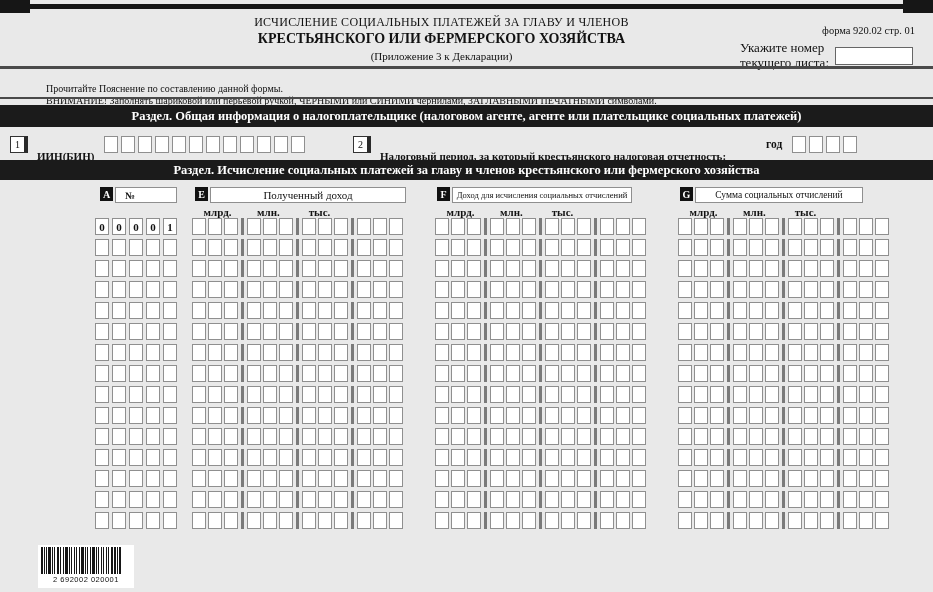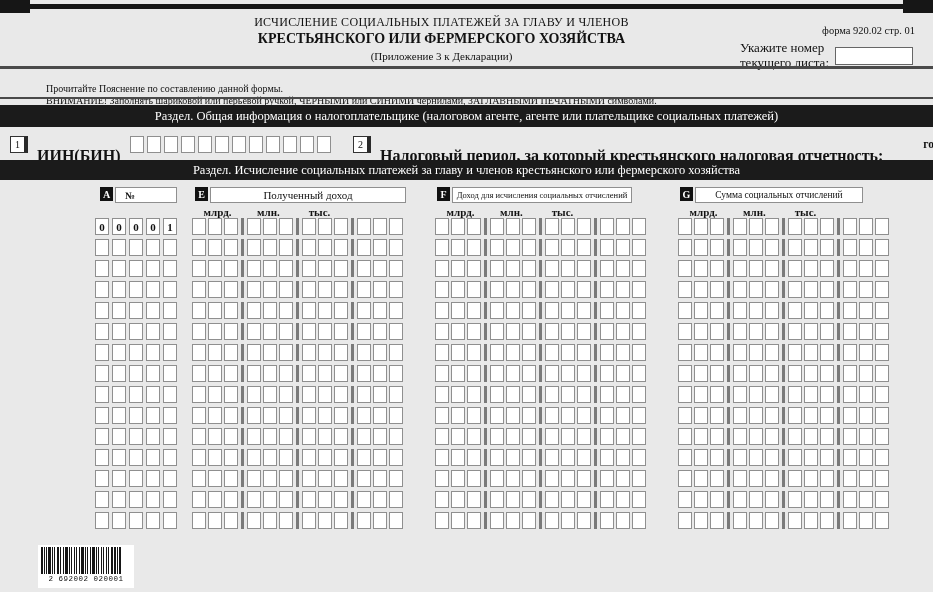--- a/index.html
+++ b/index.html
@@ -17,29 +17,29 @@
   .form-ref{position:absolute;right:18px;top:25px;font-size:10.5px;}
   .sheet-note{position:absolute;right:20px;top:41px;display:flex;align-items:center;gap:6px;}
   .sheet-note-label{font-size:13px;line-height:1.15;}
   .sheet-input{width:72px;height:16px;border:1px solid #666;background:#fff;font-size:11px;padding:0 2px;}
   
   .d1{position:absolute;left:0;right:0;top:66px;height:3px;background:#4a4a4a;}
   .instr{position:absolute;left:10px;right:10px;top:83px;font-size:10px;line-height:1.2;margin-left:36px;}
   .d2{position:absolute;left:0;right:0;top:97px;height:2px;background:#4a4a4a;}
   
   .sbar{position:absolute;left:0;right:0;background:var(--bar,#1b1b1b);color:var(--bartext,#fff);
-        text-align:center;font-weight:normal;}
+        text-align:center;font-weight:bold;}
   .s1{top:105px;height:22px;font-size:12.5px;line-height:22px;}
   .s2{top:160px;height:20px;font-size:12.5px;line-height:20px;}
   
   .field{position:absolute;top:133px;height:22px;display:flex;align-items:center;}
   .f1{left:10px;} .f2{left:353px;}
   .numbox{width:13px;height:15px;background:#fff;border:1px solid #333;border-right:4px solid #2a2a2a;
           display:inline-flex;align-items:center;justify-content:center;font-size:10px;flex:0 0 auto;}
-  .flabel{font-weight:bold;font-size:16px;margin-left:9px;white-space:nowrap;margin-top:24px;}
+  .flabel{font-weight:bold;font-size:11px;margin-left:9px;white-space:nowrap;margin-top:24px;}
   .ylabel{font-weight:bold;font-size:11.5px;margin-left:40px;}
   .cells{display:flex;gap:3px;margin-left:10px;}
   .cell{width:14px;height:17px;background:#fff;border:1px solid var(--cellb,#8f8f8f);box-sizing:border-box;
         display:flex;align-items:center;justify-content:center;font-weight:bold;font-size:11px;flex:0 0 auto;}
   
   .colhead{position:absolute;top:187px;display:flex;align-items:flex-start;gap:2px;}
   .ch-a{left:100px}.ch-e{left:195px}.ch-f{left:437px}.ch-g{left:680px}
   .letterbox{width:13px;height:14px;background:#111;color:#fff;font-weight:bold;font-size:10px;
              display:flex;align-items:center;justify-content:center;flex:0 0 auto;}
   .labelbox{height:16px;background:#fff;border:1px solid var(--cellb,#8f8f8f);box-sizing:border-box;
@@ -57,21 +57,21 @@
   .grow{position:relative;height:17px;margin-bottom:4px;}
   .cellgroup{position:absolute;top:0;display:flex;gap:2px;align-items:center;}
   .gA{left:95px}.gE{left:192px}.gF{left:435px}.gG{left:678px}
   .gA .cell{margin-right:1px;}
   .sep{width:3px;height:17px;background:var(--sepc,#7a7a7a);margin:0 1px;flex:0 0 auto;}
   
   .barcode{position:absolute;left:38px;top:545px;width:96px;height:43px;background:#fff;
            padding:2px 3px;box-sizing:border-box;}
   .bars{height:27px;display:flex;align-items:stretch;overflow:hidden;}
   .bars i{flex:0 0 auto;}
-  .bctext{font-family:Liberation Mono, monospace;font-size:7.5px;letter-spacing:.5px;
+  .bctext{font-family:Liberation Sans, sans-serif;font-size:7.5px;letter-spacing:.5px;
           text-align:center;margin-top:1px;white-space:nowrap;}
 </style>
 </head>
 <body>
 
 <div class="page" style="--pagebg: #e9e9e9; --bar: #1b1b1b; --bartext: #ffffff; --cellb: #8f8f8f; --sepc: #7a7a7a;">
 
   <div class="topline"></div>
   <div class="corner l"></div>
   <div class="corner r"></div>

